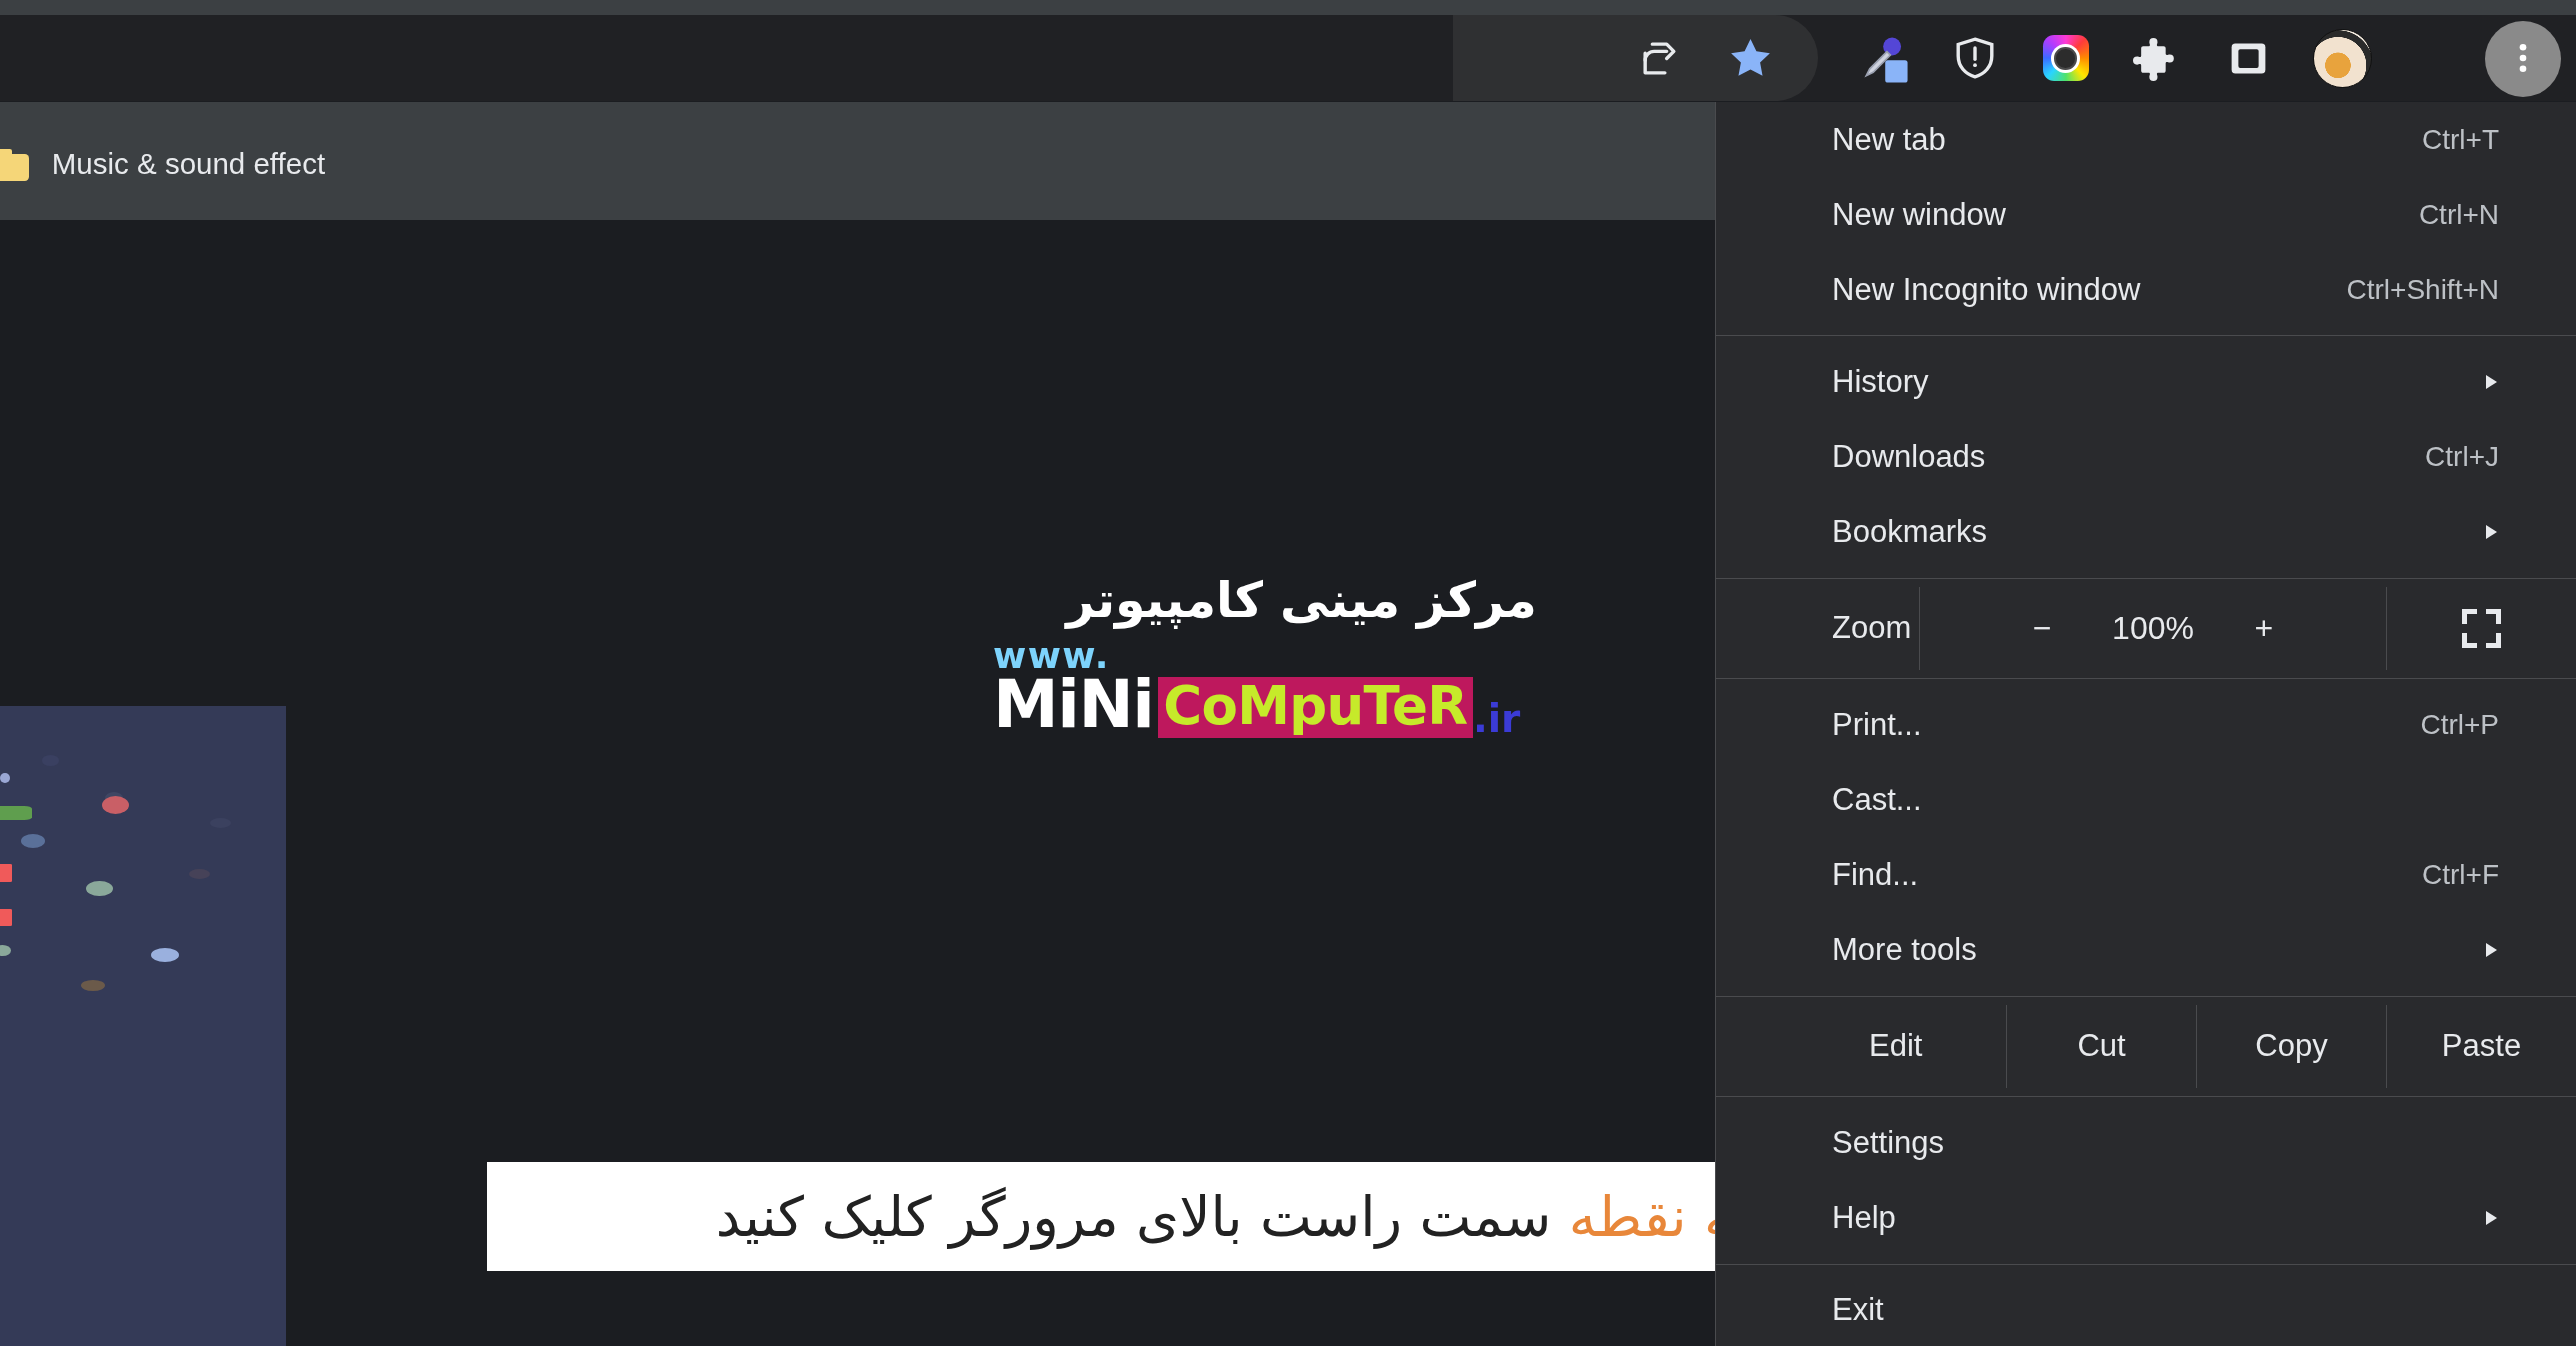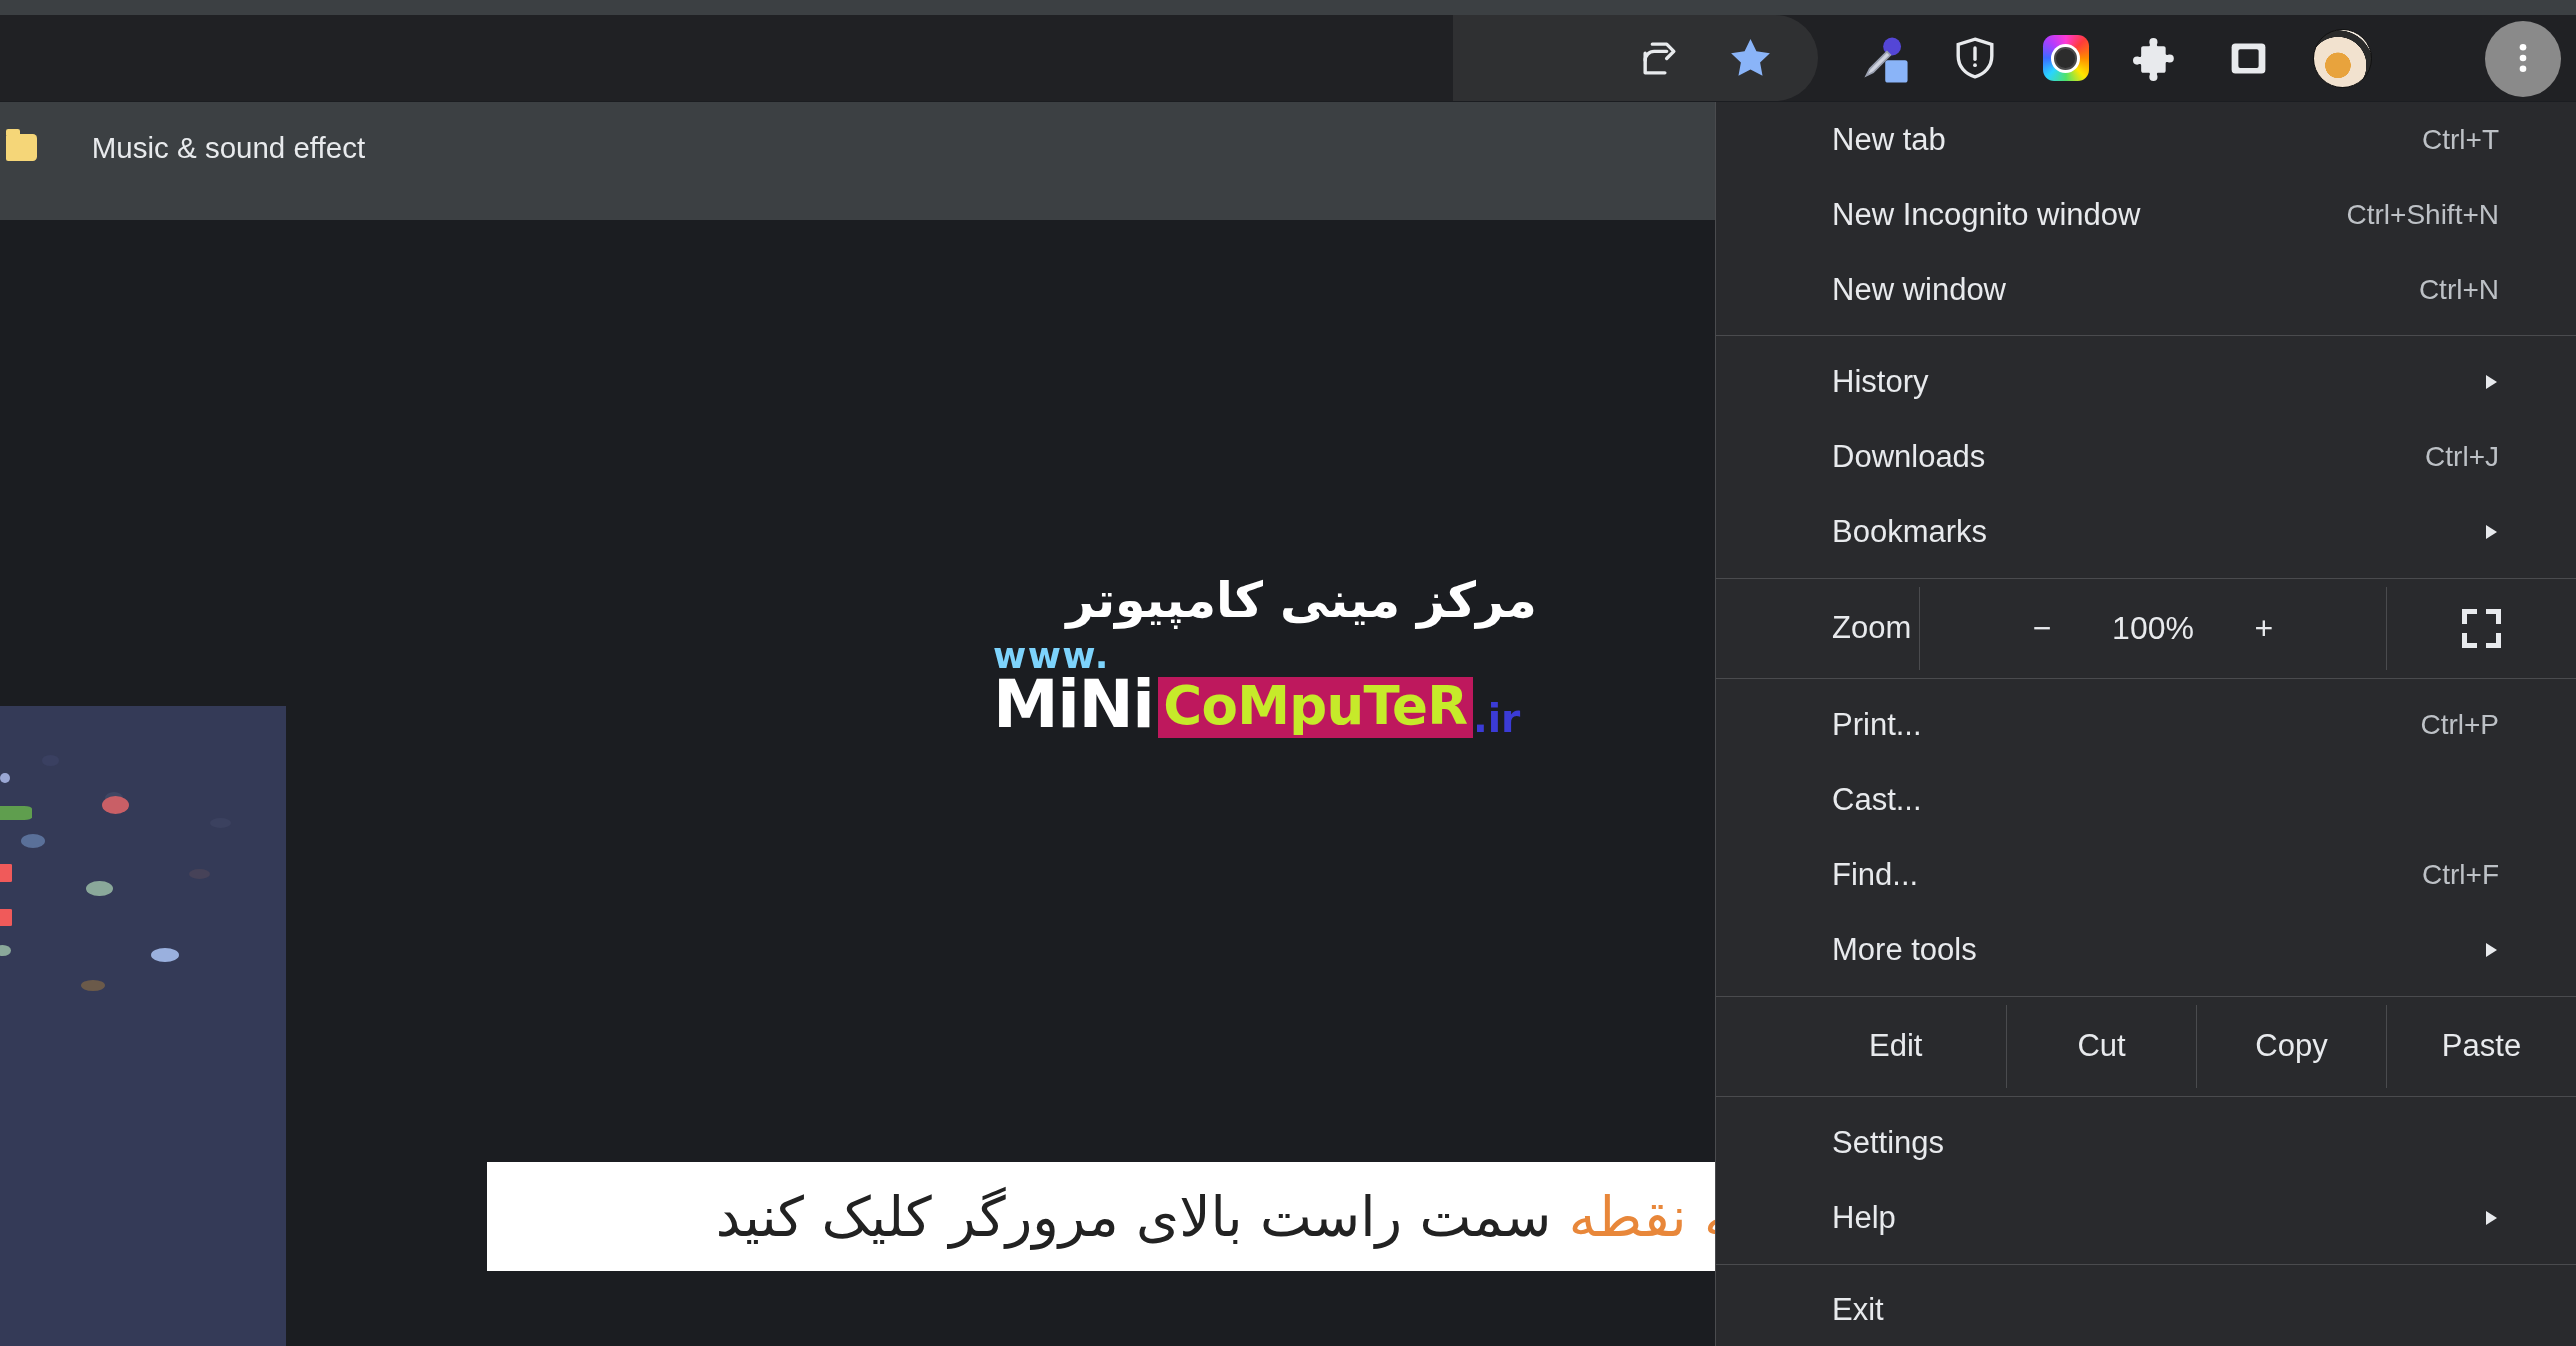--- a/index.html
+++ b/index.html
@@ -14,21 +14,21 @@
   .toolbar{ position:absolute; left:0; top:15.4px; width:2576px; height:86px; background:#202124; }
   .bookmarkbar{ position:absolute; left:0; top:102px; width:2576px; height:118px; background:#3c4043; }
   .page-area{ position:absolute; left:0; top:220px; width:2576px; height:1127px; background:#1b1d21; }
 
   
   .omnibox-pill{ position:absolute; right:758px; top:0px; height:86px; width:365px;
                  background:#2f3032; border-radius:0 43px 43px 0; }
   .icon-slot{ display:flex; align-items:center; justify-content:center; position:absolute; top:15.4px; height:86px; }
 
   
-  .bm-item{ position:absolute; left:8px; top:114px; display:flex; align-items:center; height:67px; padding:0 15.4px; border-radius:5.6px;gap:32px; }
+  .bm-item{ position:absolute; left:0px; top:114px; display:flex; align-items:flex-end; height:67px; padding:0 15.4px; border-radius:5.6px; }
   .bm-folder{ width:31px; height:27px; background:#f5d678; border-radius:2.1px 4.2px 4.2px 2.1px; position:relative; margin-left:-17px; }
   .bm-folder:before{ content:""; position:absolute; left:0; top:-4.9px; width:14px; height:5.6px; background:#f5d678; border-radius:2.1px 2.1px 0 0;}
   .bm-label{ color:#e8eaed; font-size:29.5px; margin-left:22.4px; white-space:nowrap; }
 
   
   .deco-panel{ position:absolute; left:0; top:706px; width:286px; height:640px;
                background:#343a57; overflow:hidden; }
   .dot{ position:absolute; border-radius:50%; }
 
   
@@ -212,26 +212,26 @@
     </div>
   </div>
 
   <div class="menu">
 
     <div class="mi">
       <span class="mi-label">New tab</span>
       <span class="mi-accel">Ctrl+T</span>
     </div>
     <div class="mi">
+      <span class="mi-label">New window</span>
+      <span class="mi-accel">Ctrl+N</span>
+    </div>
+    <div class="mi">
       <span class="mi-label">New Incognito window</span>
       <span class="mi-accel">Ctrl+Shift+N</span>
-    </div>
-    <div class="mi">
-      <span class="mi-label">New window</span>
-      <span class="mi-accel">Ctrl+N</span>
     </div>
 
     <div class="sep"></div>
 
     <div class="mi">
       <span class="mi-label">History</span>
       <span class="mi-arrow"></span>
     </div>
     <div class="mi">
       <span class="mi-label">Downloads</span>

